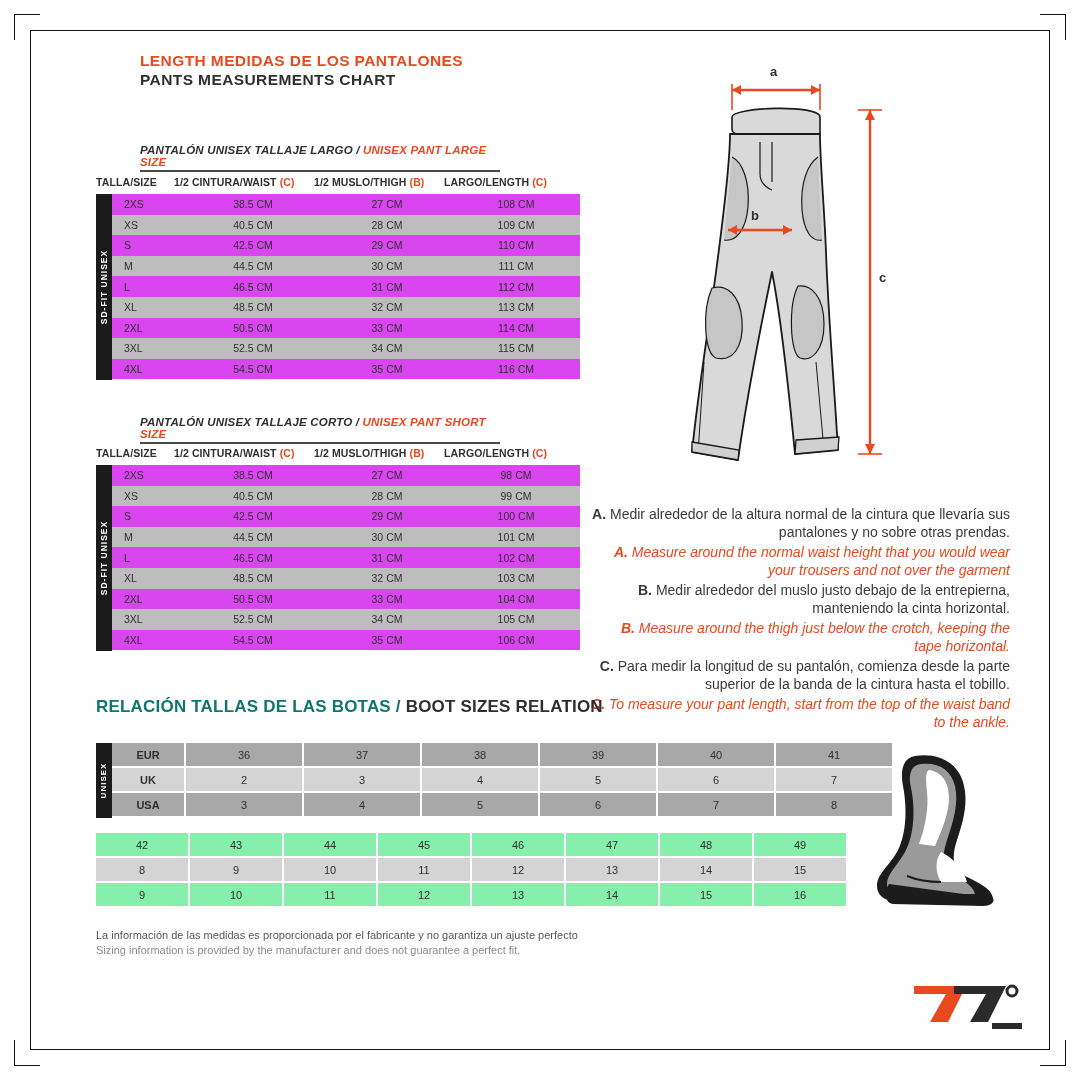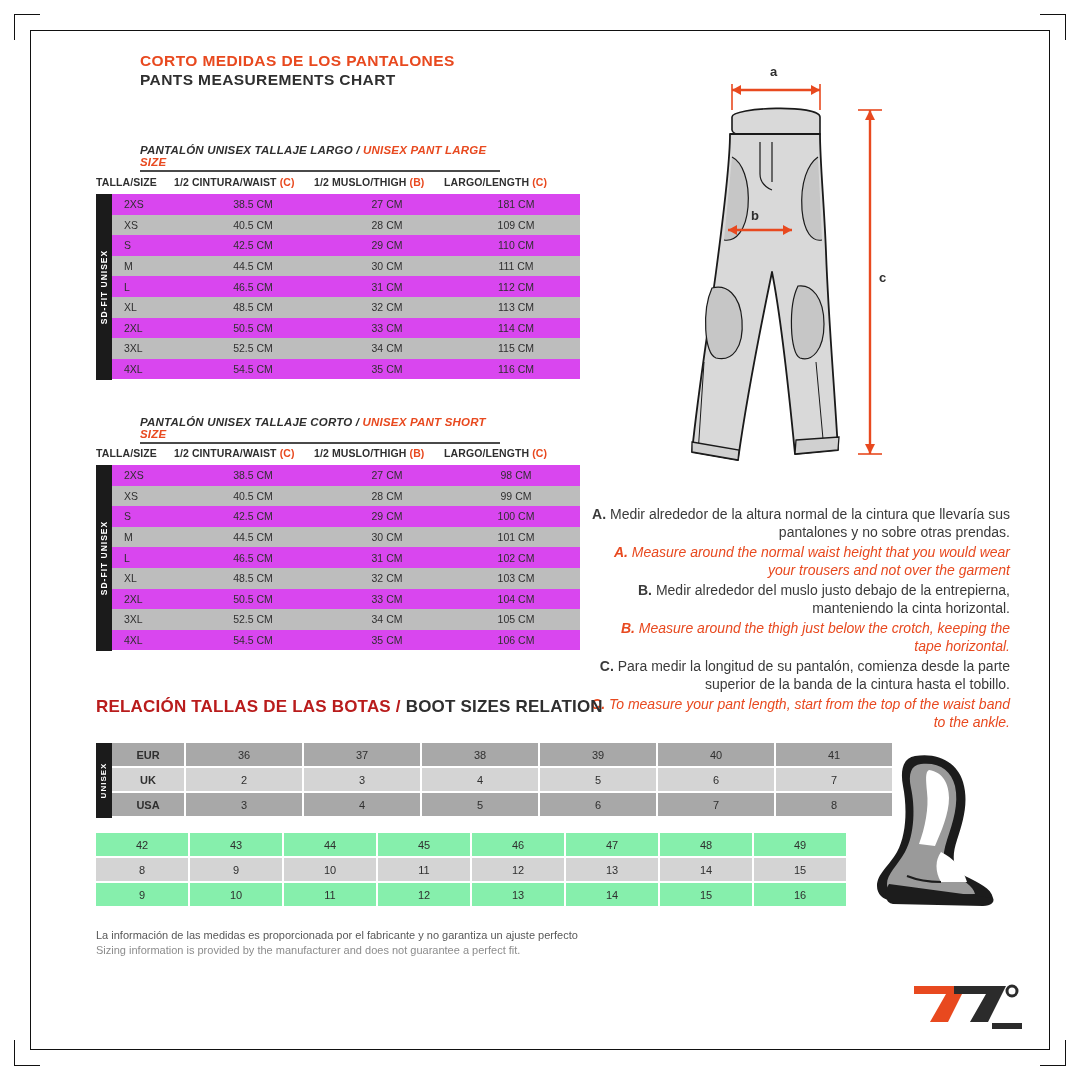--- a/index.html
+++ b/index.html
@@ -67,21 +67,21 @@
     position:absolute; left:0; top:0; width:16px; background:#1b1b1b;
     color:#ffffff; font-size:8.5px; font-weight:bold; letter-spacing:1px;
     display:flex; align-items:center; justify-content:center;
   }
   .sidebar-label span {
     transform:rotate(-90deg); white-space:nowrap;
   }
 
   
   .boot-title { position:absolute; left:96px; top:697px; font-size:17px; font-weight:bold; letter-spacing:.2px;}
-  .boot-title .o { color:#b91c1c;margin-top:28px; }
+  .boot-title .o { color:#0f766e;margin-top:28px; }
   .boot-title .d { color:#2f2f2f; }
 
   .boottable { position:absolute; }
   .boottable .row { display:flex; height:25px; }
   .boottable .row > div {
     display:flex; align-items:center; justify-content:center;
     font-size:11px; color:#2f2f2f; border-right:2px solid #ffffff;
     border-bottom:2px solid #ffffff;
   }
   .boottable .lab { width:74px; font-weight:bold; font-size:10px; }
@@ -140,21 +140,21 @@
     <span class="v" style="left:0; top:0;"></span>
 </div>
 <div class="cm" style="left:1040px; top:1040px;">
   <span class="h" style="left:0; top:25px;"></span>
     <span class="v" style="left:25px; top:0;"></span>
 </div>
 
 <div class="page"></div>
 
 <div class="main-title">
-  <div class="l1">CORTO MEDIDAS DE LOS PANTALONES</div>
+  <div class="l1">LENGTH MEDIDAS DE LOS PANTALONES</div>
   <div class="l2">PANTS MEASUREMENTS CHART</div>
 </div>
 
 <div class="sub-head" style="left:140px; top:144px; width:360px;">
   <span class="es">PANTALÓN UNISEX TALLAJE LARGO</span><span class="sep"> / </span><span class="en">UNISEX PANT LARGE SIZE</span>
   <span class="underline"></span>
 </div>
 
 <div class="colhead" style="left:96px; top:176px;">TALLA/SIZE</div>
 <div class="colhead" style="left:174px; top:176px;">
@@ -168,21 +168,21 @@
 </div>
 
 <div class="sizetable" id="long-table" style="left:96px; top:194px;">
   <div class="sidebar-label" style="height:186px;">
     <span>SD-FIT  UNISEX</span>
   </div>
 <div class="row light" style="margin-left: 16px;">
       <div class="c-size">2XS</div>
       <div class="c-waist">38.5 CM</div>
       <div class="c-thigh">27 CM</div>
-      <div class="c-length">181 CM</div>
+      <div class="c-length">108 CM</div>
     </div>
     <div class="row dark" style="margin-left: 16px;">
       <div class="c-size">XS</div>
       <div class="c-waist">40.5 CM</div>
       <div class="c-thigh">28 CM</div>
       <div class="c-length">109 CM</div>
     </div>
     <div class="row light" style="margin-left: 16px;">
       <div class="c-size">S</div>
       <div class="c-waist">42.5 CM</div>

